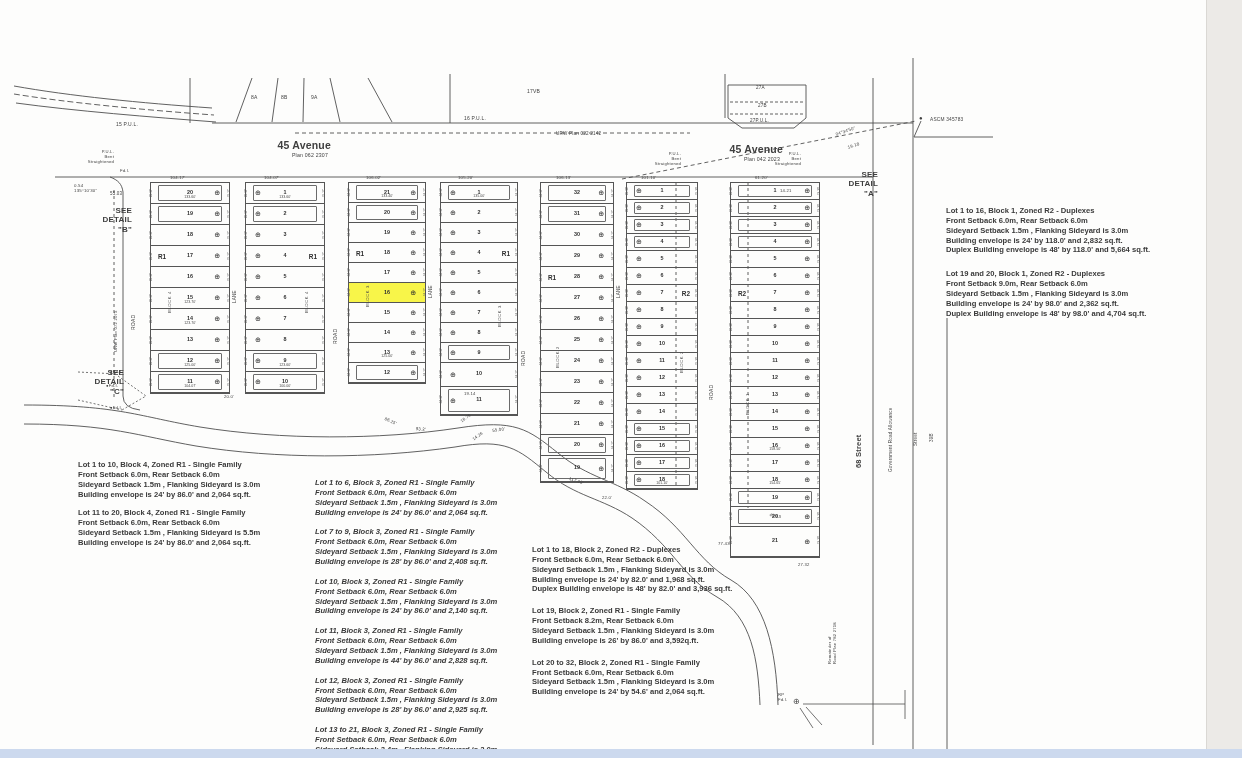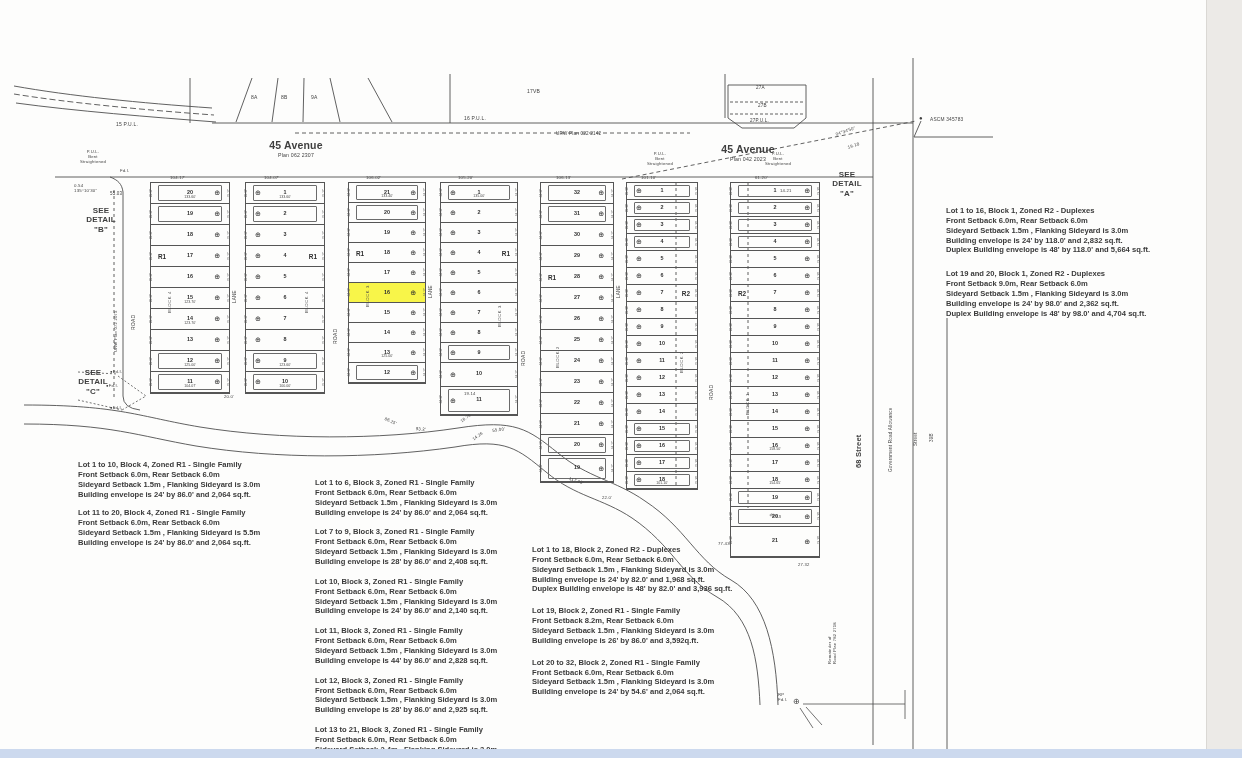--- a/index.html
+++ b/index.html
@@ -5,37 +5,37 @@
   html,body{margin:0;padding:0;}
   body{
     width:1242px;height:758px;position:relative;overflow:hidden;
     background:#fdfdfc;color:#3c3c3c;
     font-family:"Liberation Sans", sans-serif;
   }
   #linework{position:absolute;left:0;top:0;z-index:1;}
   #blocks-layer,#anno-layer{position:absolute;left:0;top:0;width:1242px;height:758px;z-index:2;}
   .anno{position:absolute;white-space:pre-line;line-height:1.18;transform-origin:0 0;color:#3f3f3f;letter-spacing:.2px;}
   .anno.b{font-weight:bold;}
-  .anno.c{text-align:center;}
+  .anno.c{text-align:right;}
   .col{position:absolute;border:1px solid #555;box-sizing:border-box;background:rgba(255,255,255,.0);}
   .lot{position:relative;border-bottom:1px solid #555;box-sizing:border-box;}
   .lot:last-child{border-bottom:none;}
   .lot .num{position:absolute;left:0;right:0;top:45%;transform:translateY(-50%);text-align:center;font-size:5.4px;font-weight:bold;color:#2f2f2f;}
   .lot .len{position:absolute;left:0;right:0;top:58%;text-align:center;font-size:3.6px;color:#4a4a4a;}
   .lot .sym{position:absolute;top:50%;transform:translateY(-52%);font-size:7px;color:#2a2a2a;line-height:1;}
   .lot .zone{position:absolute;top:50%;transform:translateY(-50%);font-size:6.4px;font-weight:bold;color:#2e2e2e;}
   .lot .dim{position:absolute;top:38%;font-size:3.1px;color:#5a5a5a;white-space:nowrap;}
   .lot .dimL{left:-4px;transform:rotate(-90deg);}
   .lot .dimR{right:-4px;transform:rotate(-90deg);}
   .env{position:absolute;top:2px;bottom:2px;left:7px;right:7px;border:1px solid #6b6b6b;border-radius:1px;}
   .blklbl{position:absolute;font-size:4.2px;color:#4a4a4a;transform:rotate(-90deg);transform-origin:0 0;letter-spacing:.6px;white-space:nowrap;}
   .note{position:absolute;z-index:3;font-size:7.6px;font-weight:bold;line-height:1.3;color:#3a3a3a;}
   .note .para{white-space:pre-line;margin:0 0 9px 0;}
   #notes-left{left:78px;top:460px;width:262px;}
-  #notes-mid{left:315px;top:478px;width:240px;height:280px;overflow:hidden;}
+  #notes-mid{left:315px;top:478px;width:240px;height:280px;overflow:hidden;font-style:italic;}
   #notes-mid .para{margin-bottom:10px;}
   #notes-center{left:532px;top:545px;width:240px;}
   #notes-center .para{margin-bottom:12px;}
   #notes-right{left:946px;top:206px;width:280px;}
   #notes-right .para{margin-bottom:14px;}
   .strip-right{position:absolute;left:1206px;top:0;width:36px;height:758px;background:#eceae7;border-left:1px solid #dad8d4;z-index:4;}
   .strip-bottom{position:absolute;left:0;top:749px;width:1242px;height:9px;background:#ccd9ee;z-index:4;}
 </style>
 </head>
 <body>

